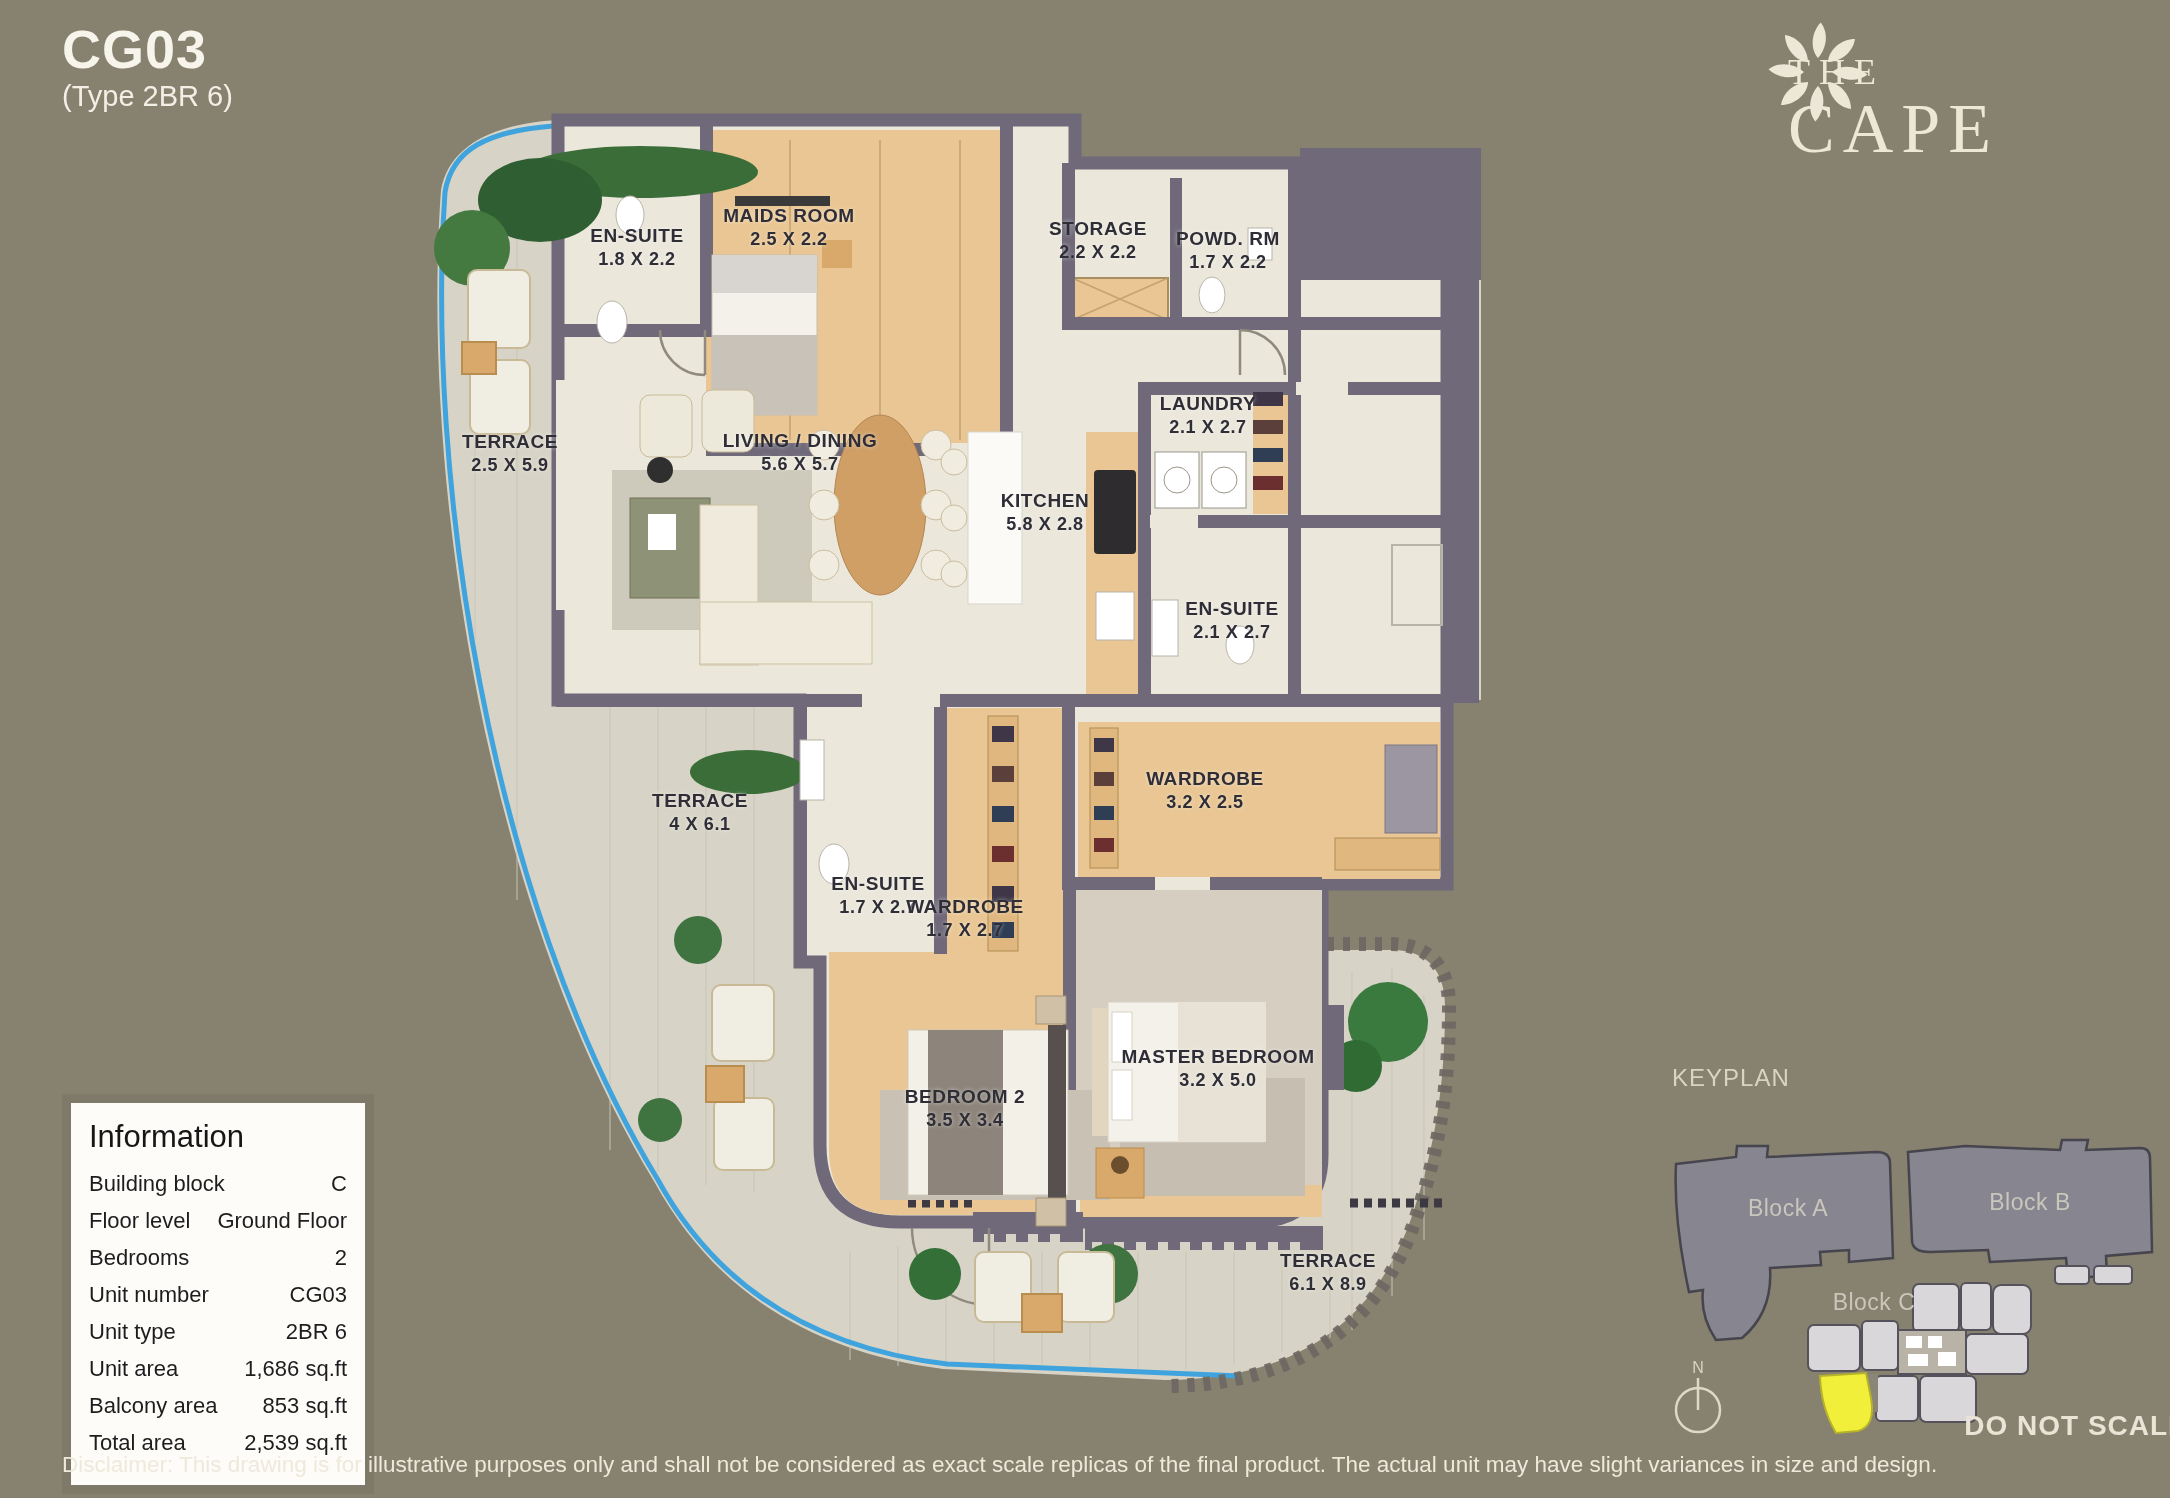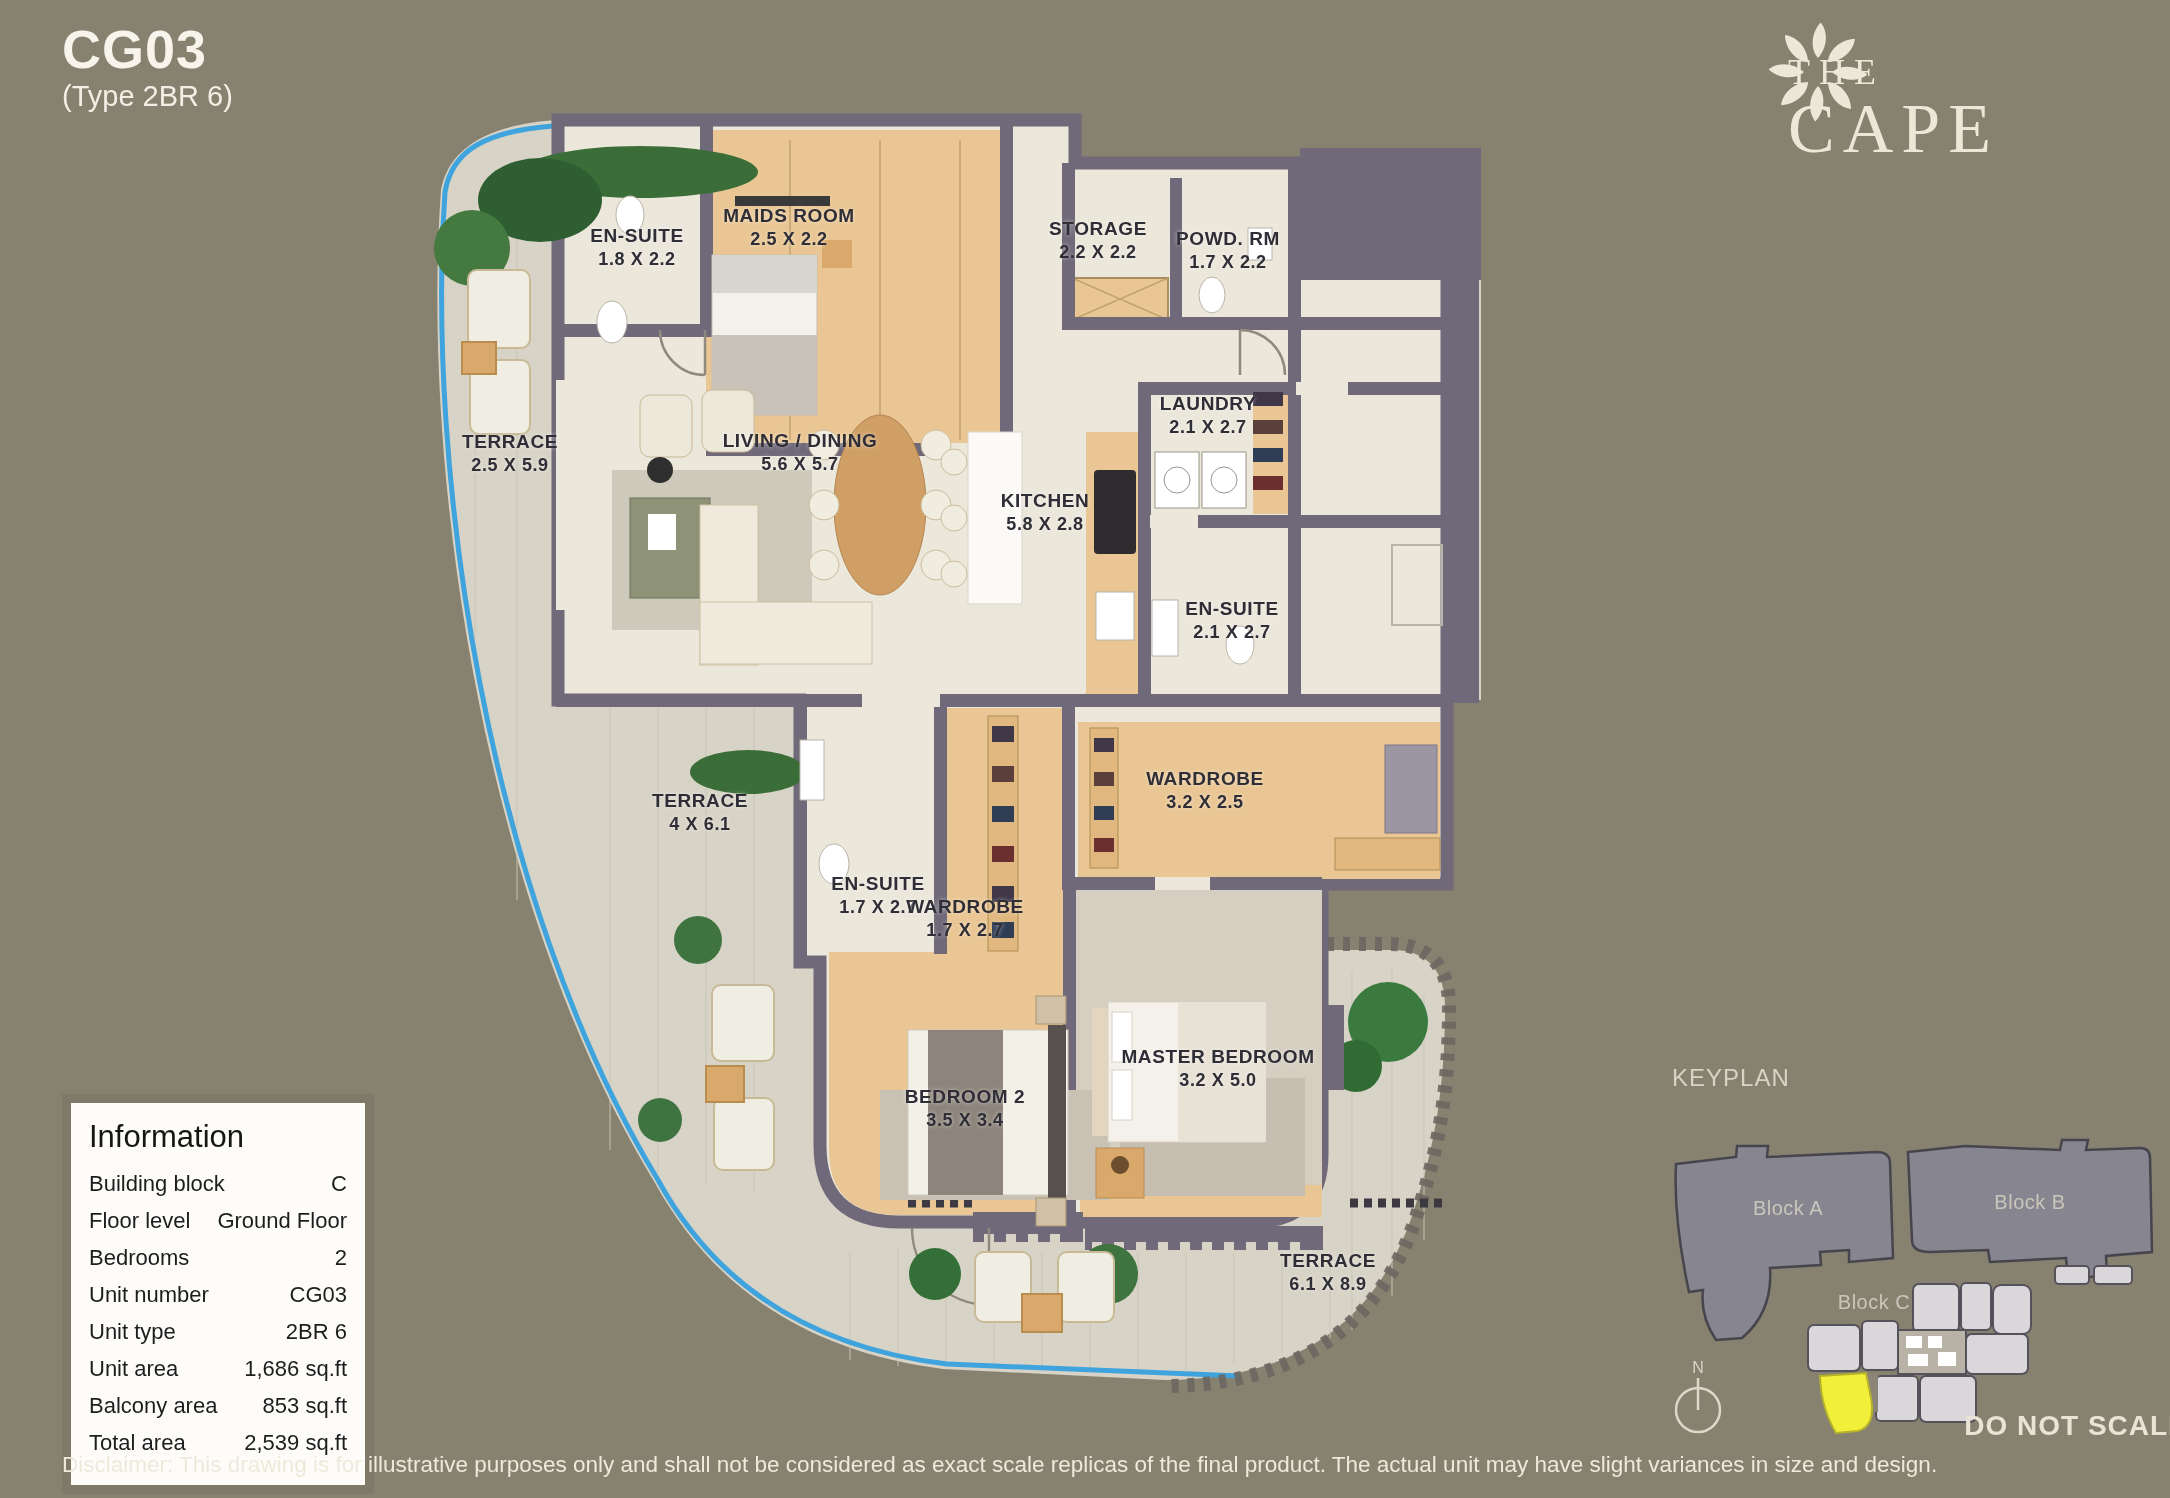--- a/index.html
+++ b/index.html
@@ -19,21 +19,21 @@
   .room-label .rn{font-size:19px;font-weight:700;letter-spacing:.6px;line-height:1.25;}
   .room-label .rd{font-size:18px;font-weight:600;letter-spacing:.6px;line-height:1.25;}
   
   .info-box{position:absolute;left:62px;top:1094px;width:312px;box-sizing:border-box;
             background:#fdfcf8;border:9px solid #7e7969;padding:14px 18px 18px 18px;}
   .info-title{font-size:31px;color:#161616;margin:2px 0 16px 0;font-weight:400;}
   .info-row{display:flex;justify-content:space-between;font-size:22px;color:#1d1d1f;margin:0 0 11px 0;}
   .info-row .iv{text-align:right;}
   
   .kp-title{position:absolute;left:1672px;top:1064px;color:#d8d3c5;font-size:24px;letter-spacing:1px;}
-  .kp-block-label{position:absolute;transform:translate(-50%,-50%);color:#c9c6bc;font-size:20px;letter-spacing:.5px;}
+  .kp-block-label{position:absolute;transform:translate(-50%,-50%);color:#c9c6bc;font-size:23px;letter-spacing:.5px;}
   .kp-note{position:absolute;left:2076px;top:1426px;transform:translate(-50%,-50%);
            color:#e9e4d6;font-size:28px;font-weight:700;letter-spacing:1px;white-space:nowrap;}
   .kp-n{position:absolute;left:1698px;top:1368px;transform:translate(-50%,-50%);color:#d8d3c5;font-size:16px;}
   
   .disclaimer{position:absolute;left:62px;top:1452px;width:2060px;color:#efe9dc;font-size:22.5px;}
   svg{position:absolute;left:0;top:0;}
 </style>
 </head>
 <body>
 

